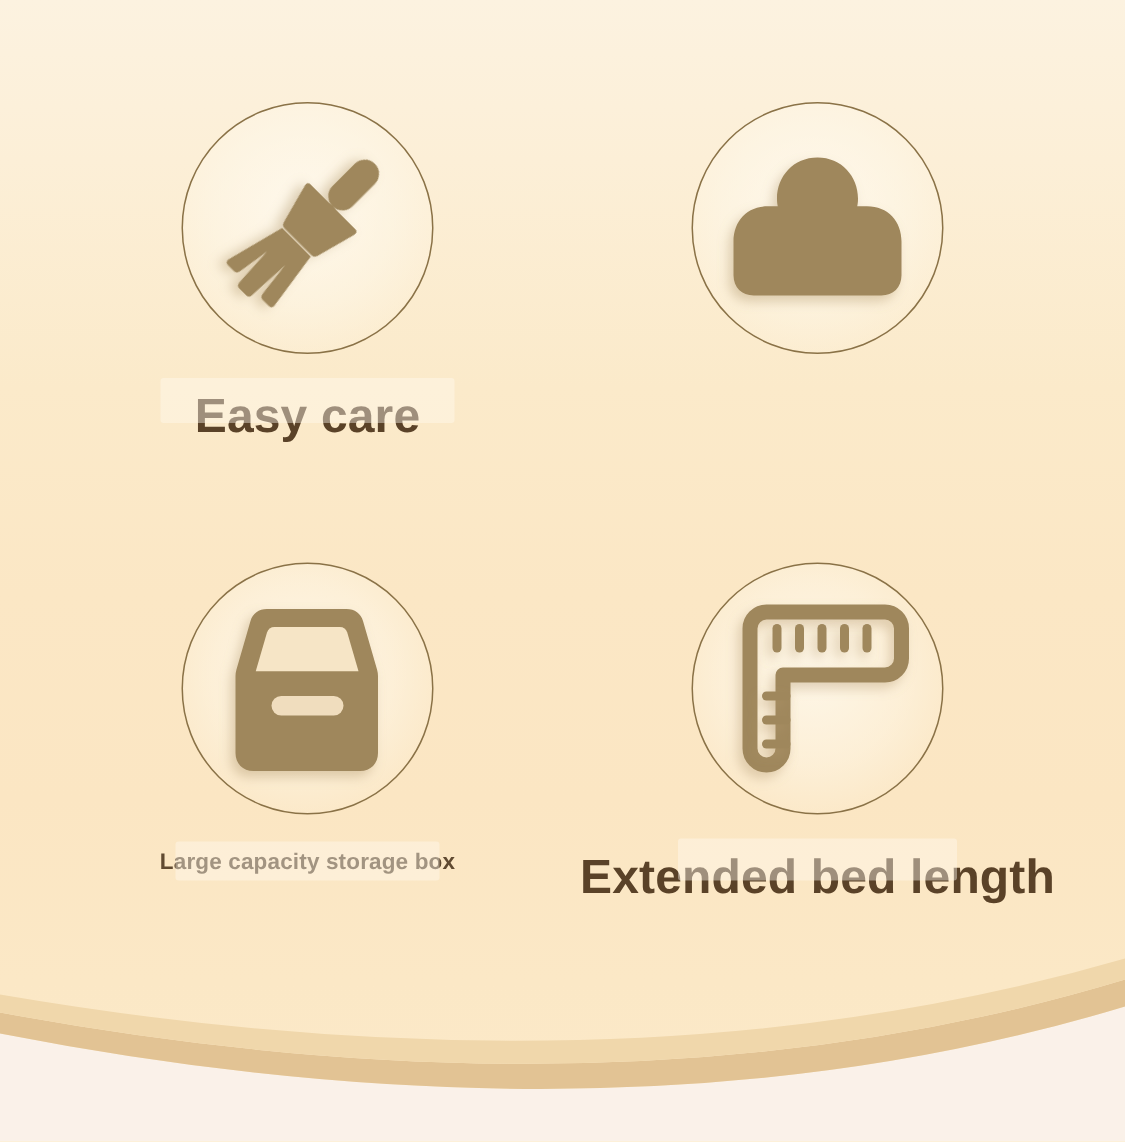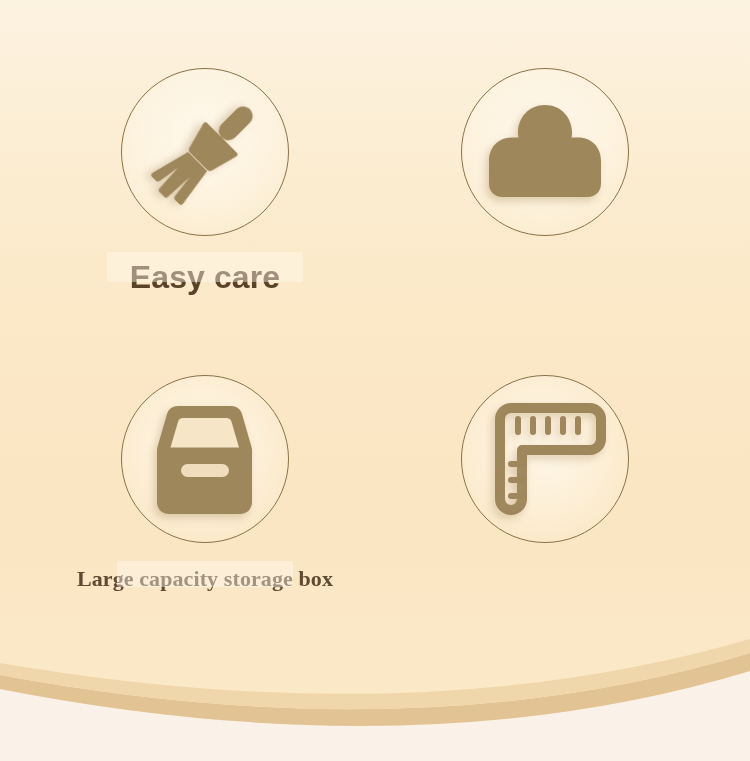--- a/index.html
+++ b/index.html
@@ -85,21 +85,21 @@
     margin-top: 22px;
     color: #5a4228;
     font-weight: bold;
     letter-spacing: 0.1px;
     line-height: 1.1;
     white-space: nowrap;
     display: inline-block;
     padding: 2px 10px;
   }
   .label-lg { font-size: 32px; }
-  .label-sm { font-size: 22px; color: #604a31; font-family: Liberation Serif, serif; }
+  .label-sm { font-size: 15px; color: #604a31; }
 
   .label-wrap {
     position: relative;
     width: 340px;
   }
   
   .label-wrap::before {
     content: "";
     position: absolute;
     left: 50%;
@@ -236,20 +236,23 @@
               <line x1="74" y1="17" x2="74" y2="30"></line>
               <line x1="89" y1="17" x2="89" y2="30"></line>
 
               <line x1="22" y1="62" x2="35" y2="62"></line>
               <line x1="22" y1="78" x2="35" y2="78"></line>
               <line x1="22" y1="94" x2="35" y2="94"></line>
             </g>
           </svg>
         </span>
       </div>
+      <div class="label-wrap">
+        <div class="feature-label label-lg">Extended bed length</div>
+      </div>
     </div>
 
   </div>
 
   <svg class="wave-layer" viewBox="0 0 750 130" preserveAspectRatio="none" xmlns="http://www.w3.org/2000/svg">
 
     <path d="M0 130 H750 V40 Q420 140 0 58 Z" fill="#faf1e9"></path>
 
     <path d="M0 58 Q420 140 750 40 V22 Q420 122 0 44 Z" fill="#e2c394"></path>
 

